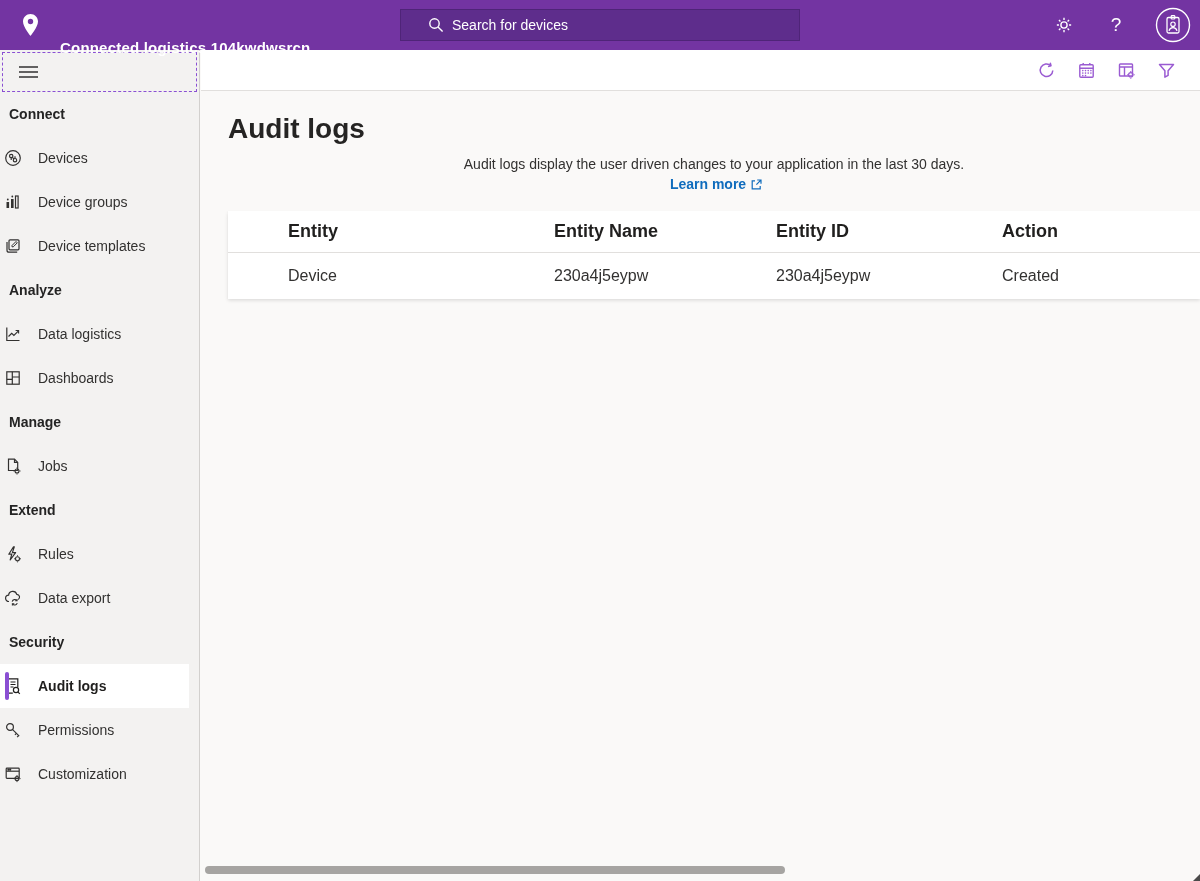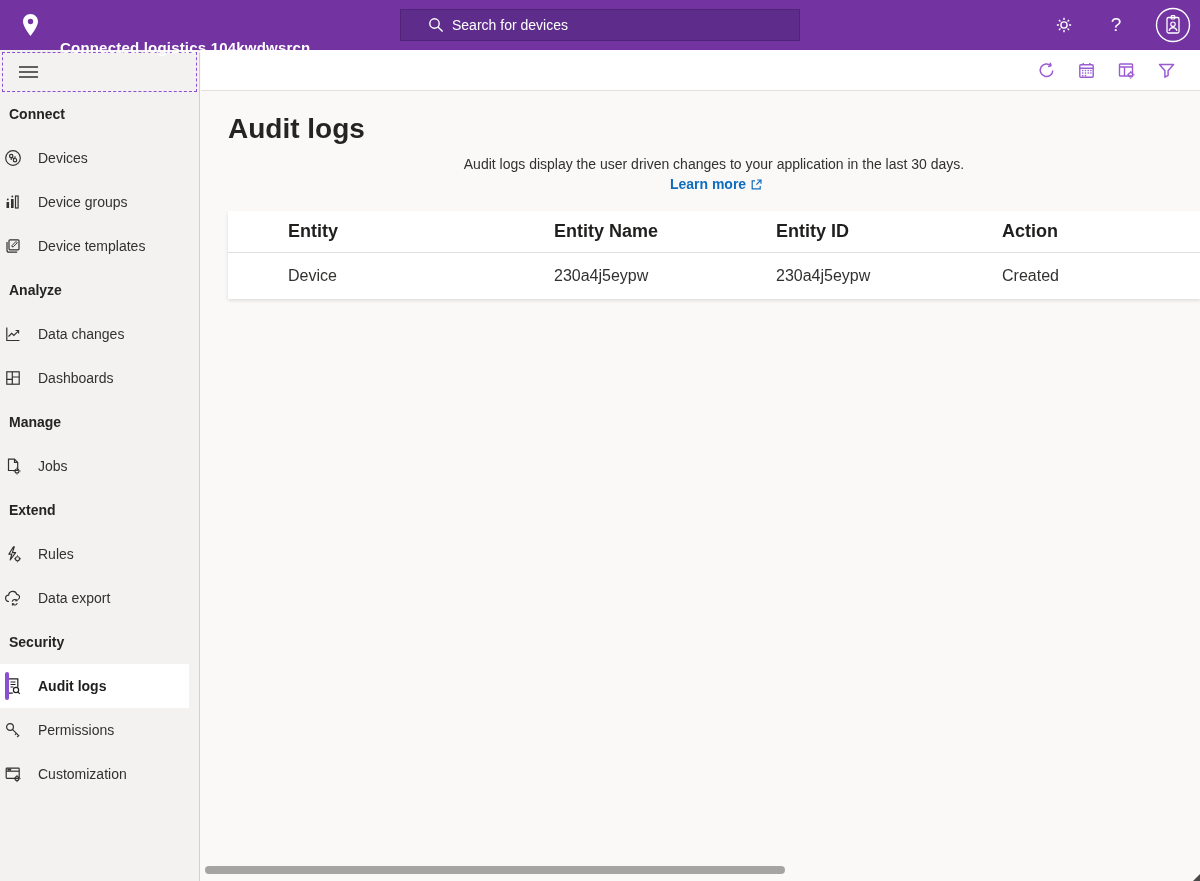--- a/index.html
+++ b/index.html
@@ -163,21 +163,21 @@
       <div class="nav-section-label">Analyze</div>
 
       <div class="nav-item">
         <span class="nav-icon">
           <svg width="18" height="18" viewBox="0 0 18 18" fill="none" stroke="#323130" stroke-width="1.2">
               <path d="M2.8 2.5v13h12.7"></path>
               <path d="M4.5 11.5l3.2-3.2 2.2 2.2 4.6-4.6"></path>
               <path d="M11.6 5.5h3v3" stroke-width="1.1"></path>
             </svg>
         </span>
-        <span class="nav-label">Data changes</span>
+        <span class="nav-label">Data logistics</span>
       </div>
 
       <div class="nav-item">
         <span class="nav-icon">
           <svg width="18" height="18" viewBox="0 0 18 18" fill="none" stroke="#323130" stroke-width="1.2">
               <rect x="2.8" y="2.8" width="12.4" height="12.4"></rect>
               <path d="M8.3 2.8v12.4M2.8 10.4h5.5M8.3 8h6.9"></path>
             </svg>
         </span>
         <span class="nav-label">Dashboards</span>

